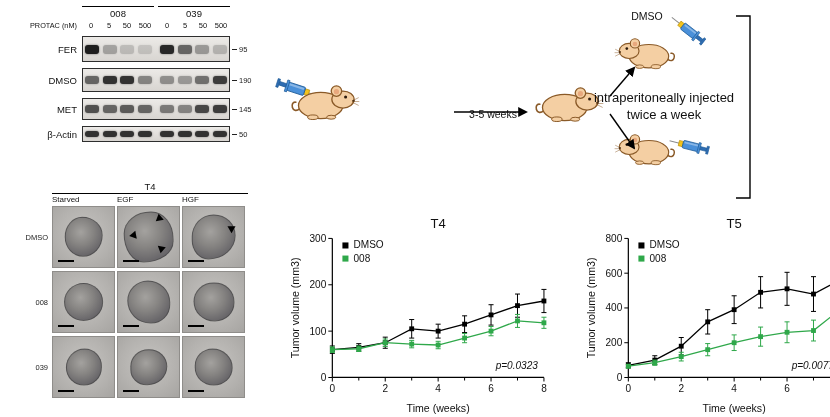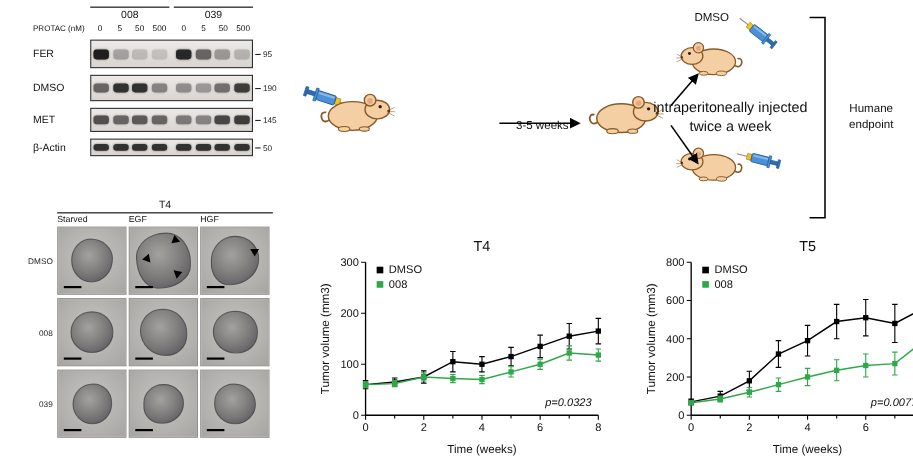--- a/index.html
+++ b/index.html
@@ -9,21 +9,21 @@
   
   .wb{position:absolute;left:30px;top:6px;width:240px;}
   .wb-head{display:flex;margin-left:52px;}
   .wb-group{width:72px;text-align:center;font-size:9.5px;border-top:1.3px solid #000;padding-top:1px;}
   .wb-group:nth-child(2){margin-left:4px;}
   .wb-doserow{display:flex;align-items:center;margin-top:2px;}
   .wb-protac{width:52px;font-size:7.3px;text-align:left;padding-right:3px;box-sizing:border-box;}
   .wb-dose{width:18px;text-align:center;font-size:7.5px;}
   .wb-dose.gap{margin-left:4px;}
   .wb-row{display:flex;align-items:center;margin-top:6px;}
-  .wb-label{width:52px;padding-right:22px;font-size:9.5px;box-sizing:border-box;}
+  .wb-label{width:52px;text-align:right;padding-right:5px;font-size:9.5px;box-sizing:border-box;}
   .wb-strip{width:148px;display:flex;align-items:center;border:1px solid #2e2e2e;
             background:linear-gradient(#eceae7,#d8d5d1);box-sizing:border-box;}
   .strip-0{height:26px;}.strip-1{height:24px;}.strip-2{height:22px;}.strip-3{height:16px;}
   .wb-lane{width:18px;display:flex;justify-content:center;}
   .wb-lane.gap{margin-left:4px;}
   .wb-band{width:14px;background:#141414;border-radius:3px;box-shadow:0 0 2px rgba(20,20,20,.65);}
   .wb-marker{display:flex;align-items:center;font-size:7.5px;margin-left:2px;color:#222;white-space:nowrap;}
   .wb-marker .tick{display:inline-block;width:5px;height:1px;background:#222;margin-right:2px;}
 
   
@@ -362,22 +362,20 @@
       <svg viewBox="0 0 110 70" width="100%">
           <use href="#sym-mouse"></use>
         </svg>
     </div>
     <div class="syr s4">
       <svg viewBox="0 0 70 22" width="100%">
           <use href="#sym-syringe"></use>
         </svg>
     </div>
 
-    <div class="schem-text endpoint">Humane
-endpoint</div>
 
     <svg class="schem-overlay" viewBox="0 0 550 215">
       <defs>
         <marker id="arr" viewBox="0 0 10 10" refX="8" refY="5" markerWidth="7" markerHeight="7" orient="auto-start-reverse">
           <path d="M0,0 L10,5 L0,10 z" fill="#000"></path>
         </marker>
       </defs>
       <line x1="174" y1="112" x2="246" y2="112" stroke="#000" stroke-width="1.4" marker-end="url(#arr)"></line>
       <line x1="330" y1="96" x2="354" y2="68" stroke="#000" stroke-width="1.4" marker-end="url(#arr)"></line>
       <line x1="330" y1="114" x2="354" y2="148" stroke="#000" stroke-width="1.4" marker-end="url(#arr)"></line>

